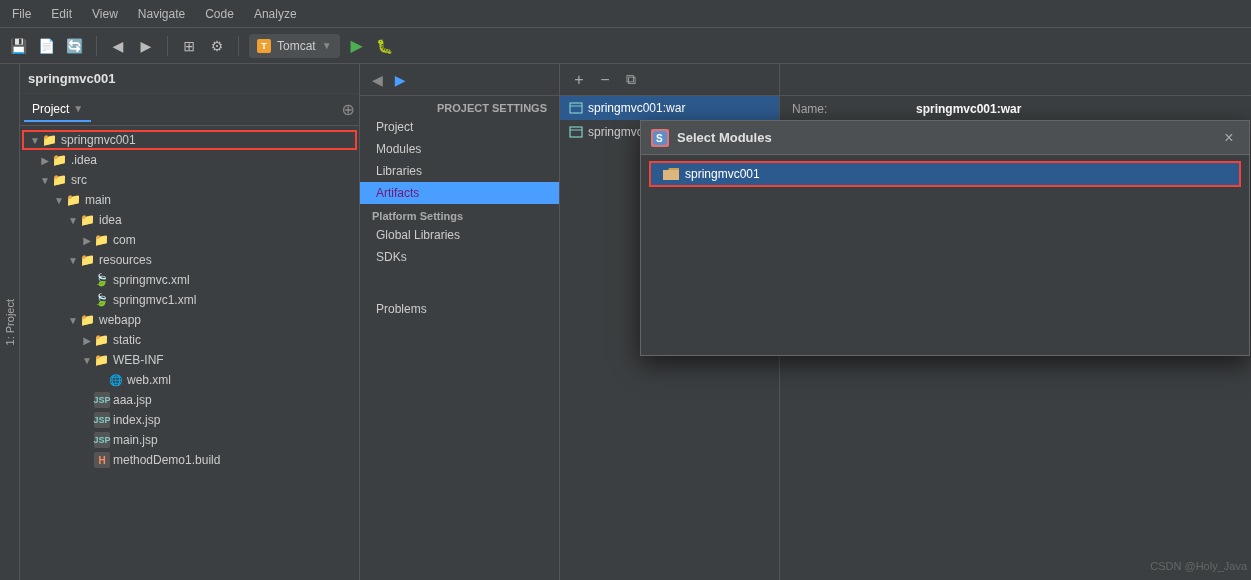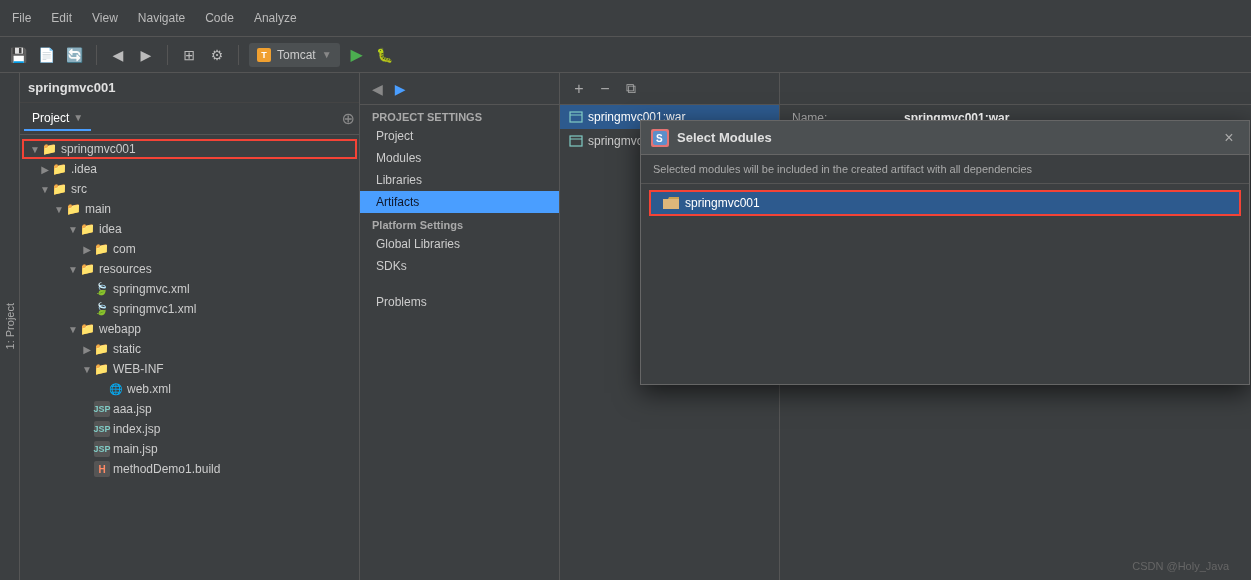--- a/index.html
+++ b/index.html
@@ -21,21 +21,21 @@
       display: flex;
       flex-direction: column;
       position: relative;
     }
 
     
     .menu-bar {
       display: flex;
       align-items: center;
       background: #3c3f41;
-      height: 37px;
+      height: 28px;
       padding: 0 8px;
       gap: 12px;
       border-bottom: 1px solid #555;
       flex-shrink: 0;
       text-align: right;
     }
     .menu-item {
       color: #bbb;
       font-size: 12px;
       cursor: pointer;
@@ -216,30 +216,31 @@
       cursor: pointer;
       padding: 2px 4px;
     }
     .nav-arrow.active { color: #4a9eff; }
     .settings-section-title {
       padding: 6px 12px 2px;
       font-size: 11px;
       font-weight: bold;
       color: #aaa;
       text-transform: uppercase;
+      text-align: right;
     }
     .settings-item {
       padding: 4px 16px;
       font-size: 12px;
       color: #ccc;
       cursor: pointer;
     }
     .settings-item.active {
       background: #4a9eff;
-      color: #0f172a;
+      color: #701a75;
     }
     .settings-item.platform-title {
       padding: 6px 12px 2px;
       font-size: 11px;
       font-weight: bold;
       color: #aaa;
       background: none;
       cursor: default;
     }
 
@@ -297,21 +298,21 @@
       height: 32px;
       border-bottom: 1px solid #555;
       display: flex;
       align-items: center;
       padding: 0 8px;
     }
     .prop-row {
       display: flex;
       align-items: center;
       padding: 6px 12px;
-      gap: 12px;
+      gap: 24px;
       font-size: 12px;
       color: #ccc;
     }
     .prop-label {
       color: #aaa;
       min-width: 100px;
     }
     .prop-value {
       color: #ccc;
       flex: 1;
@@ -415,21 +416,21 @@
       height: 16px;
       display: flex;
       align-items: center;
       justify-content: center;
     }
 
     
     .watermark {
       position: absolute;
       bottom: 8px;
-      right: 22px;
+      right: 4px;
       color: #666;
       font-size: 11px;
     }
 
     
     .highlighted-item {
       border: 2px solid #f44336;
       margin: 0 2px;
     }
 
@@ -623,21 +624,21 @@
         <span class="nav-arrow active">▶</span>
       </div>
       <div class="settings-section-title">Project Settings</div>
       <div class="settings-item">Project</div>
       <div class="settings-item">Modules</div>
       <div class="settings-item">Libraries</div>
       <div class="settings-item active">Artifacts</div>
       <div class="settings-item platform-title">Platform Settings</div>
       <div class="settings-item">Global Libraries</div>
       <div class="settings-item">SDKs</div>
-      <div class="settings-item" style="margin-top: 14px;">Problems</div>
+      <div class="settings-item" style="margin-top: 30px;">Problems</div>
     </div>
 
     <div class="artifacts-panel">
       <div class="artifacts-toolbar">
         <button class="toolbar-btn" style="font-size:16px; color:#aaa;">+</button>
         <button class="toolbar-btn" style="font-size:16px; color:#aaa;">−</button>
         <button class="toolbar-btn" style="font-size:14px; color:#aaa;">⧉</button>
       </div>
       <div class="artifacts-list">
         <div class="artifact-item selected">
@@ -683,21 +684,20 @@
       <div class="dialog-title-bar">
         <div class="dialog-icon">
           <svg width="16" height="16" viewBox="0 0 16 16">
             <rect x="1" y="1" width="14" height="14" rx="2" fill="#5c8fca"></rect>
             <text x="4" y="12" font-size="10" fill="white" font-weight="bold">S</text>
           </svg>
         </div>
         <span class="dialog-title">Select Modules</span>
         <div class="dialog-close">×</div>
       </div>
-      <div class="dialog-subtitle">Selected modules will be included in the created artifact with all dependencies</div>
       <div class="dialog-content">
 
         <div style="margin: 2px 0;">
           <div class="module-item selected" style="border: 2px solid #f44336; margin: 2px 8px;">
             <div class="module-icon">
               <svg width="16" height="14" viewBox="0 0 16 14">
                 <path d="M0,3 L0,13 L16,13 L16,3 Z" fill="#dcb67a"></path>
                 <path d="M0,3 L5,3 L6,1 L16,1 L16,3 Z" fill="#c9a050"></path>
               </svg>
             </div>

